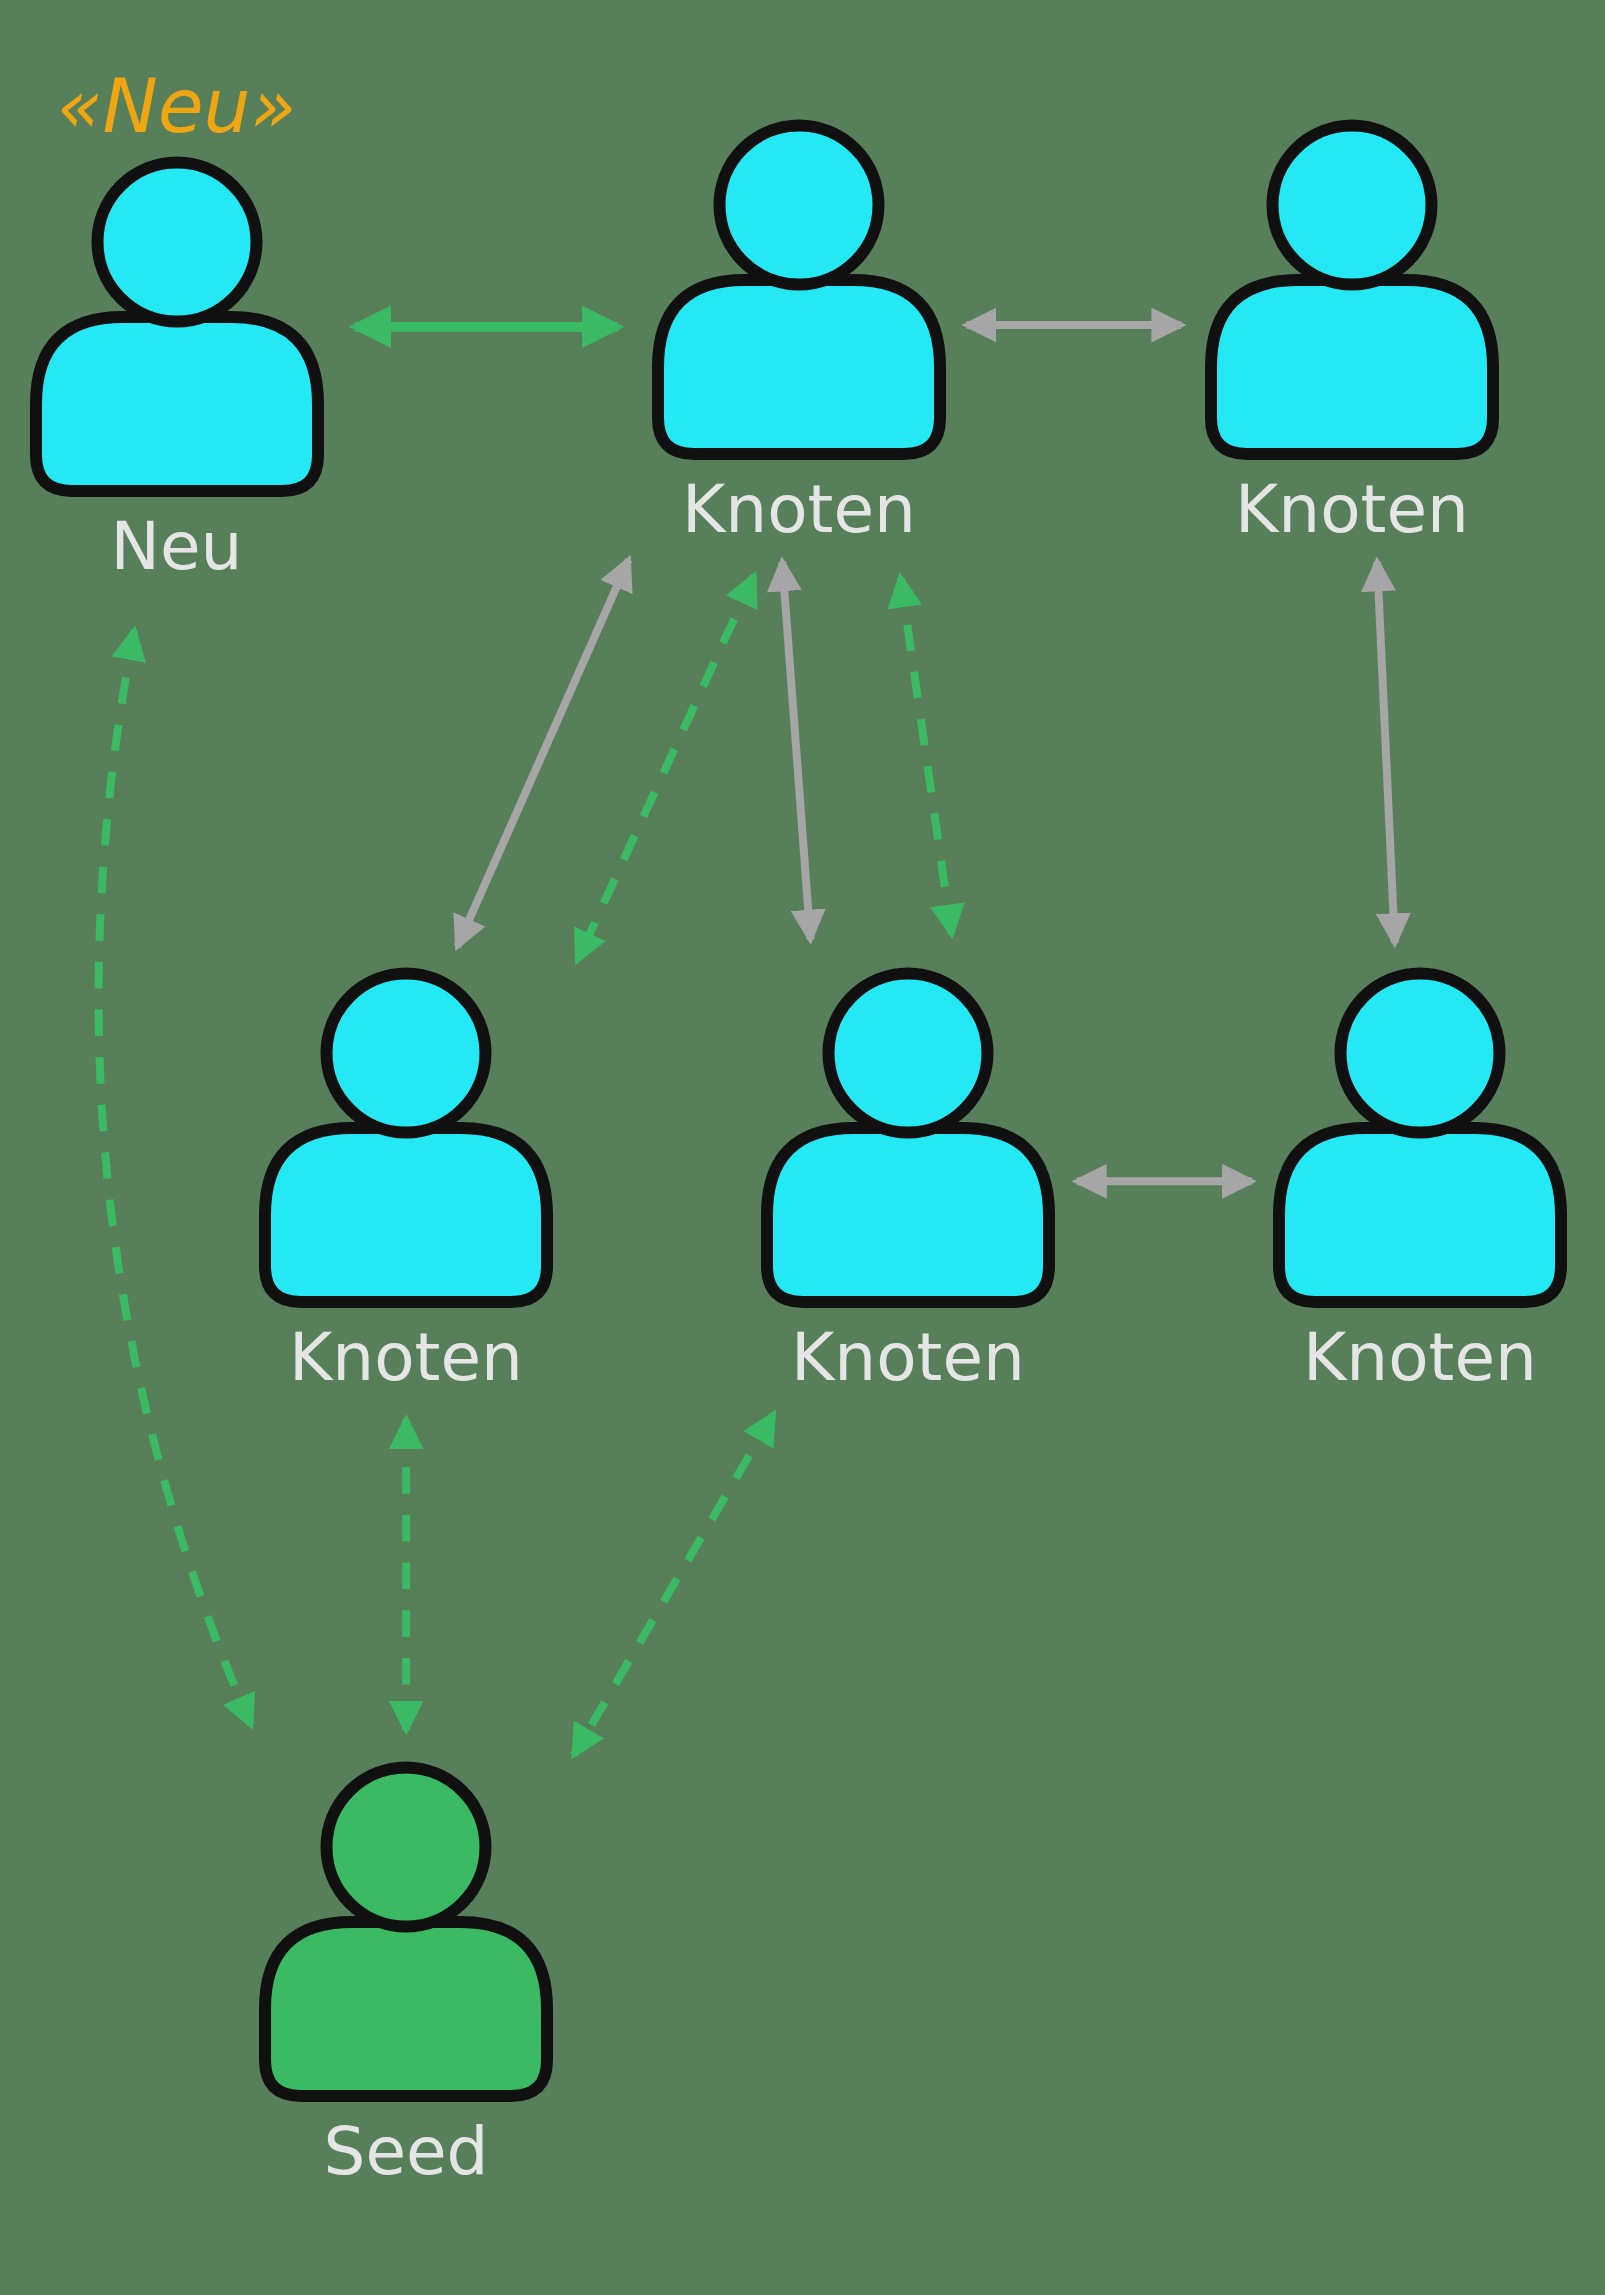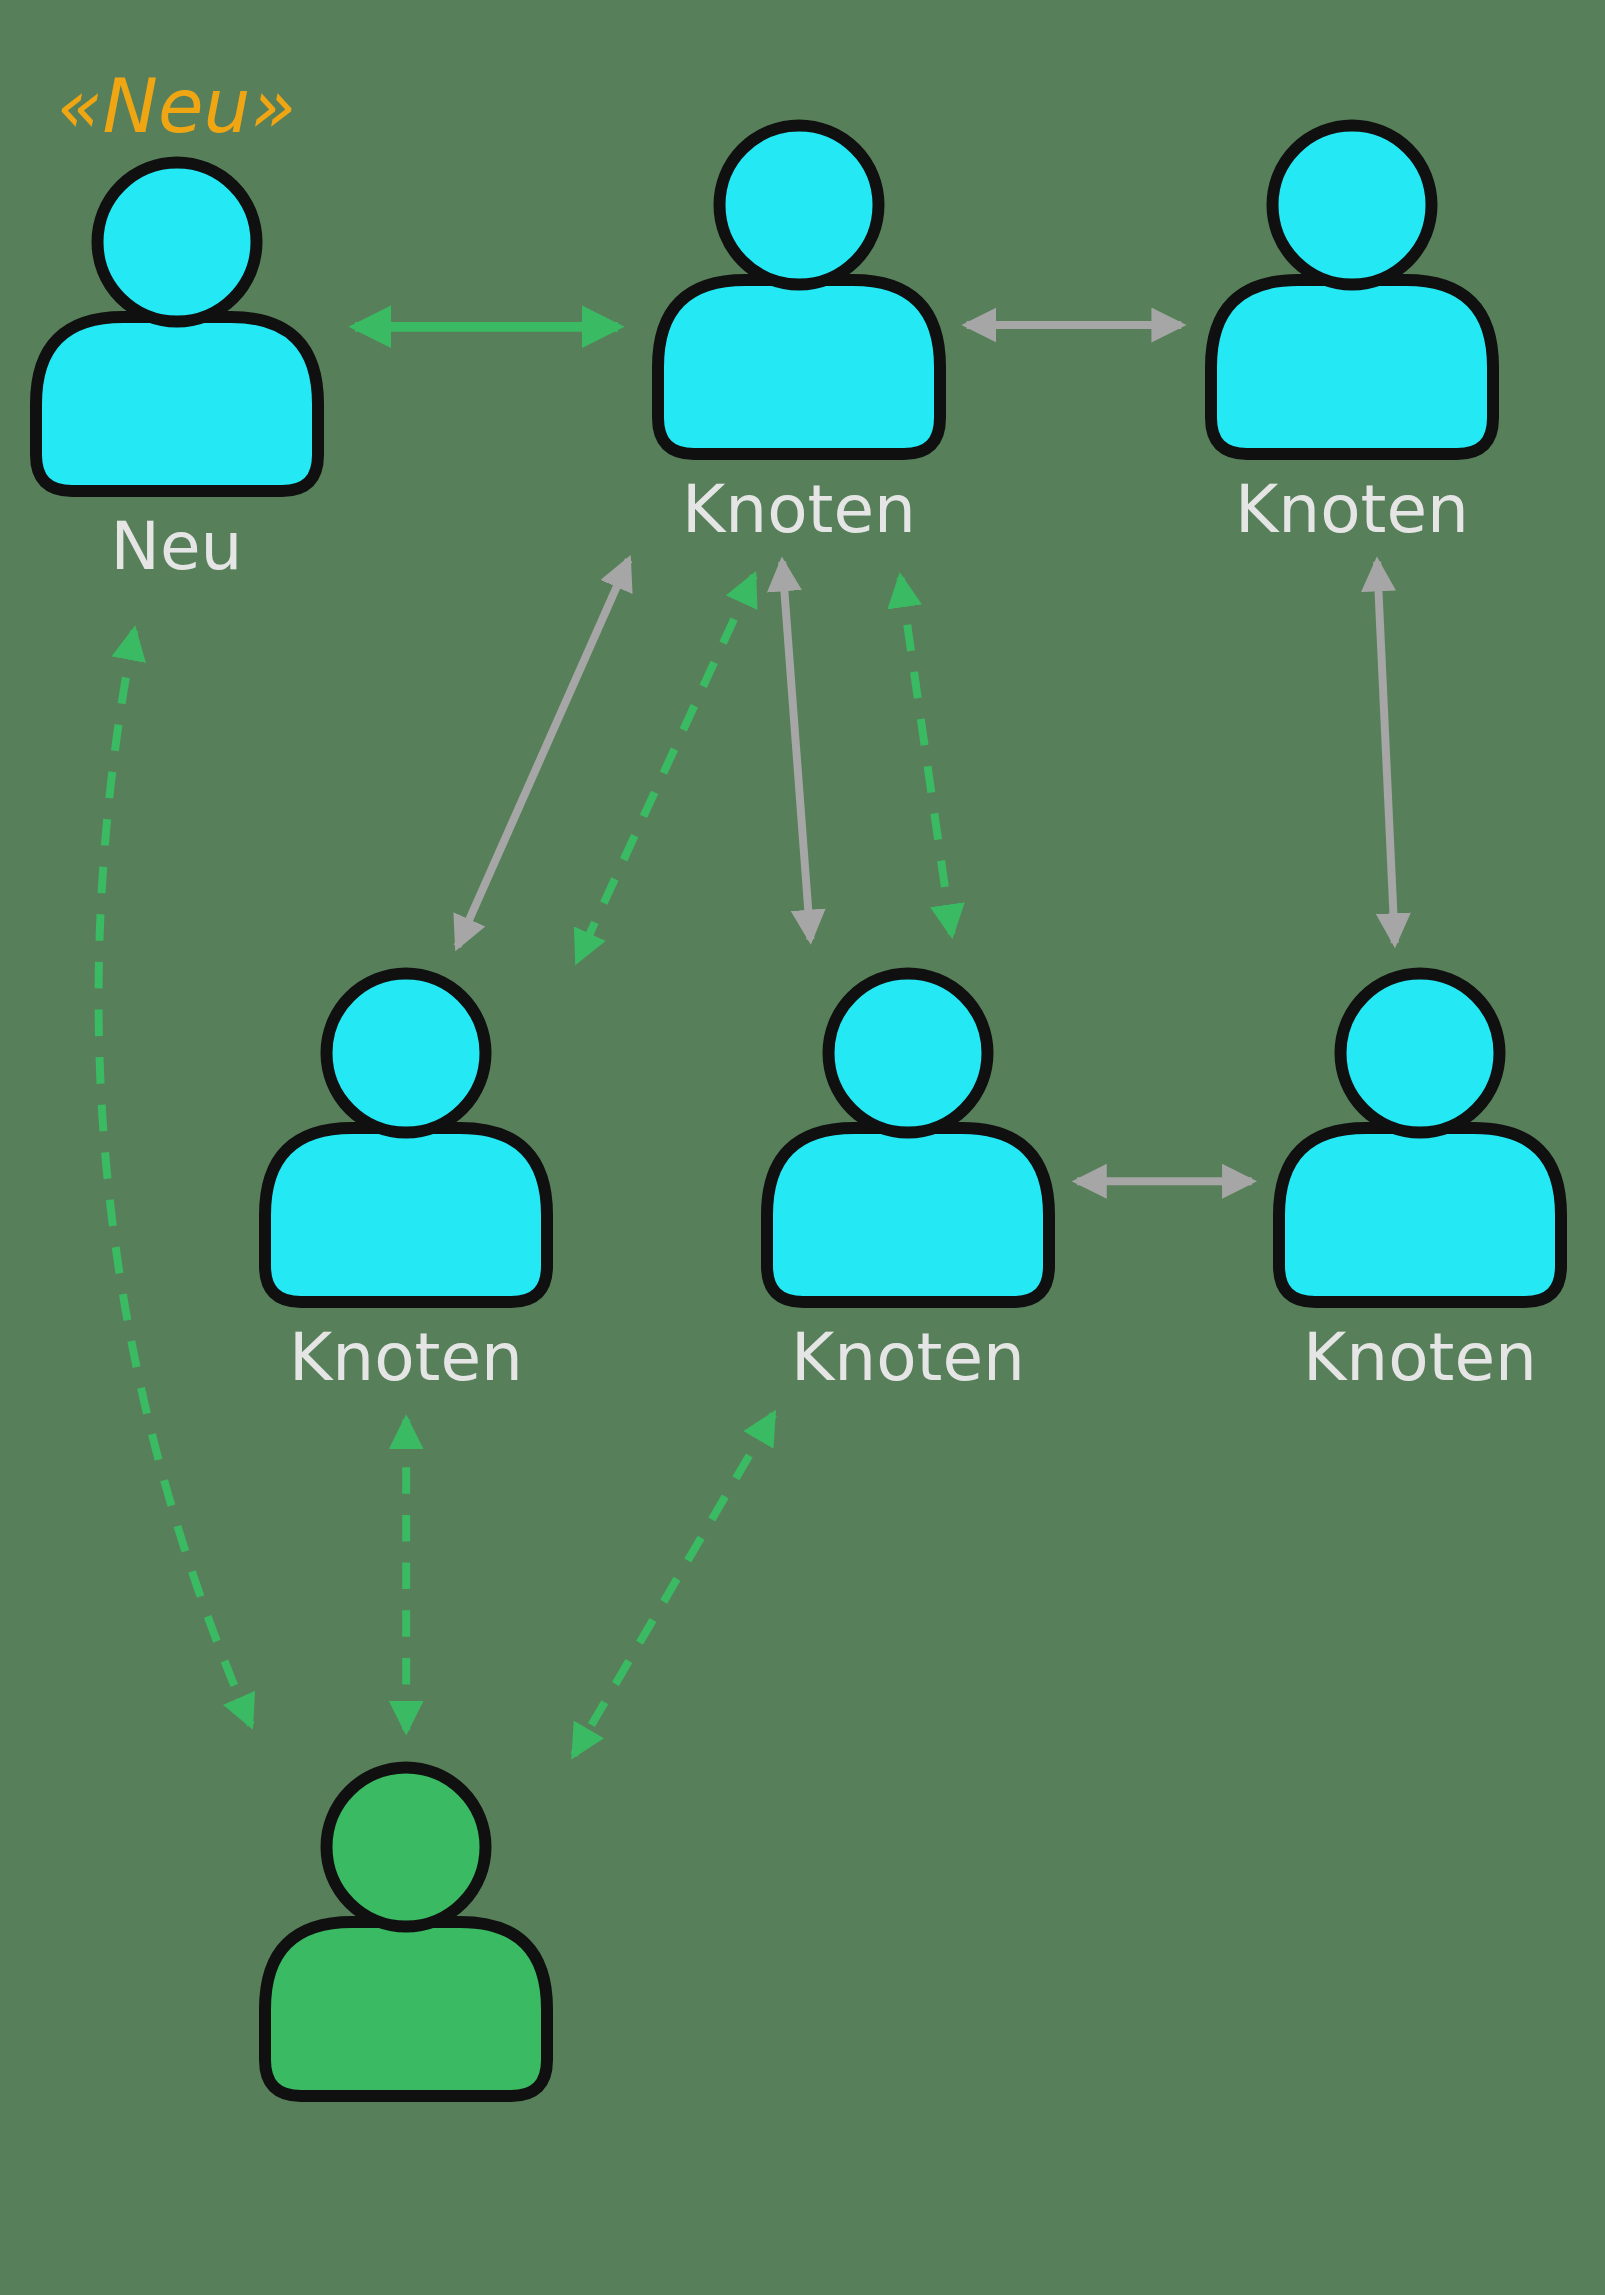--- a/index.html
+++ b/index.html
@@ -137,16 +137,17 @@
       <circle class="shape" cx="100" cy="60" r="53" fill="#25e8f5"></circle>
     </svg>
     <div class="nlabel">Knoten</div>
   </div>
 
   <div class="node" style="left:256px; top:1755px;">
     <svg class="person" viewBox="0 0 200 232">
       <path class="shape" d="M 6 168 Q 6 110 64 110 L 136 110 Q 194 110 194 168 L 194 202 Q 194 226 170 226 L 30 226 Q 6 226 6 202 Z" fill="#3aba62"></path>
       <circle class="shape" cx="100" cy="60" r="53" fill="#3aba62"></circle>
     </svg>
+    <div class="nlabel">Seed</div>
   </div>
 
 </div>
 
 
 </body></html>

